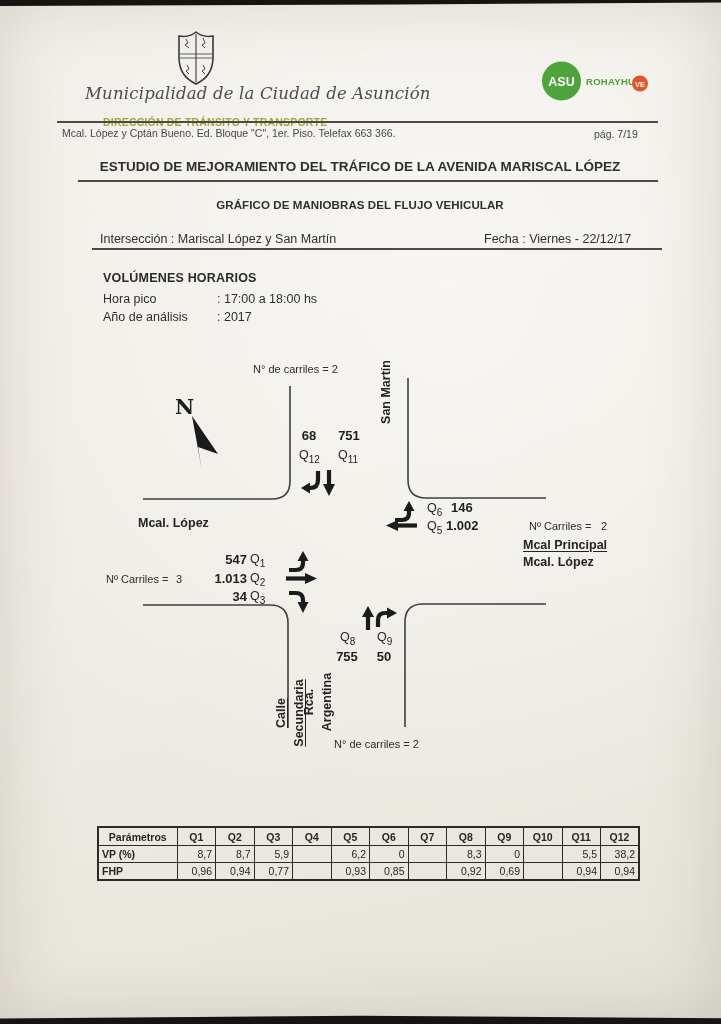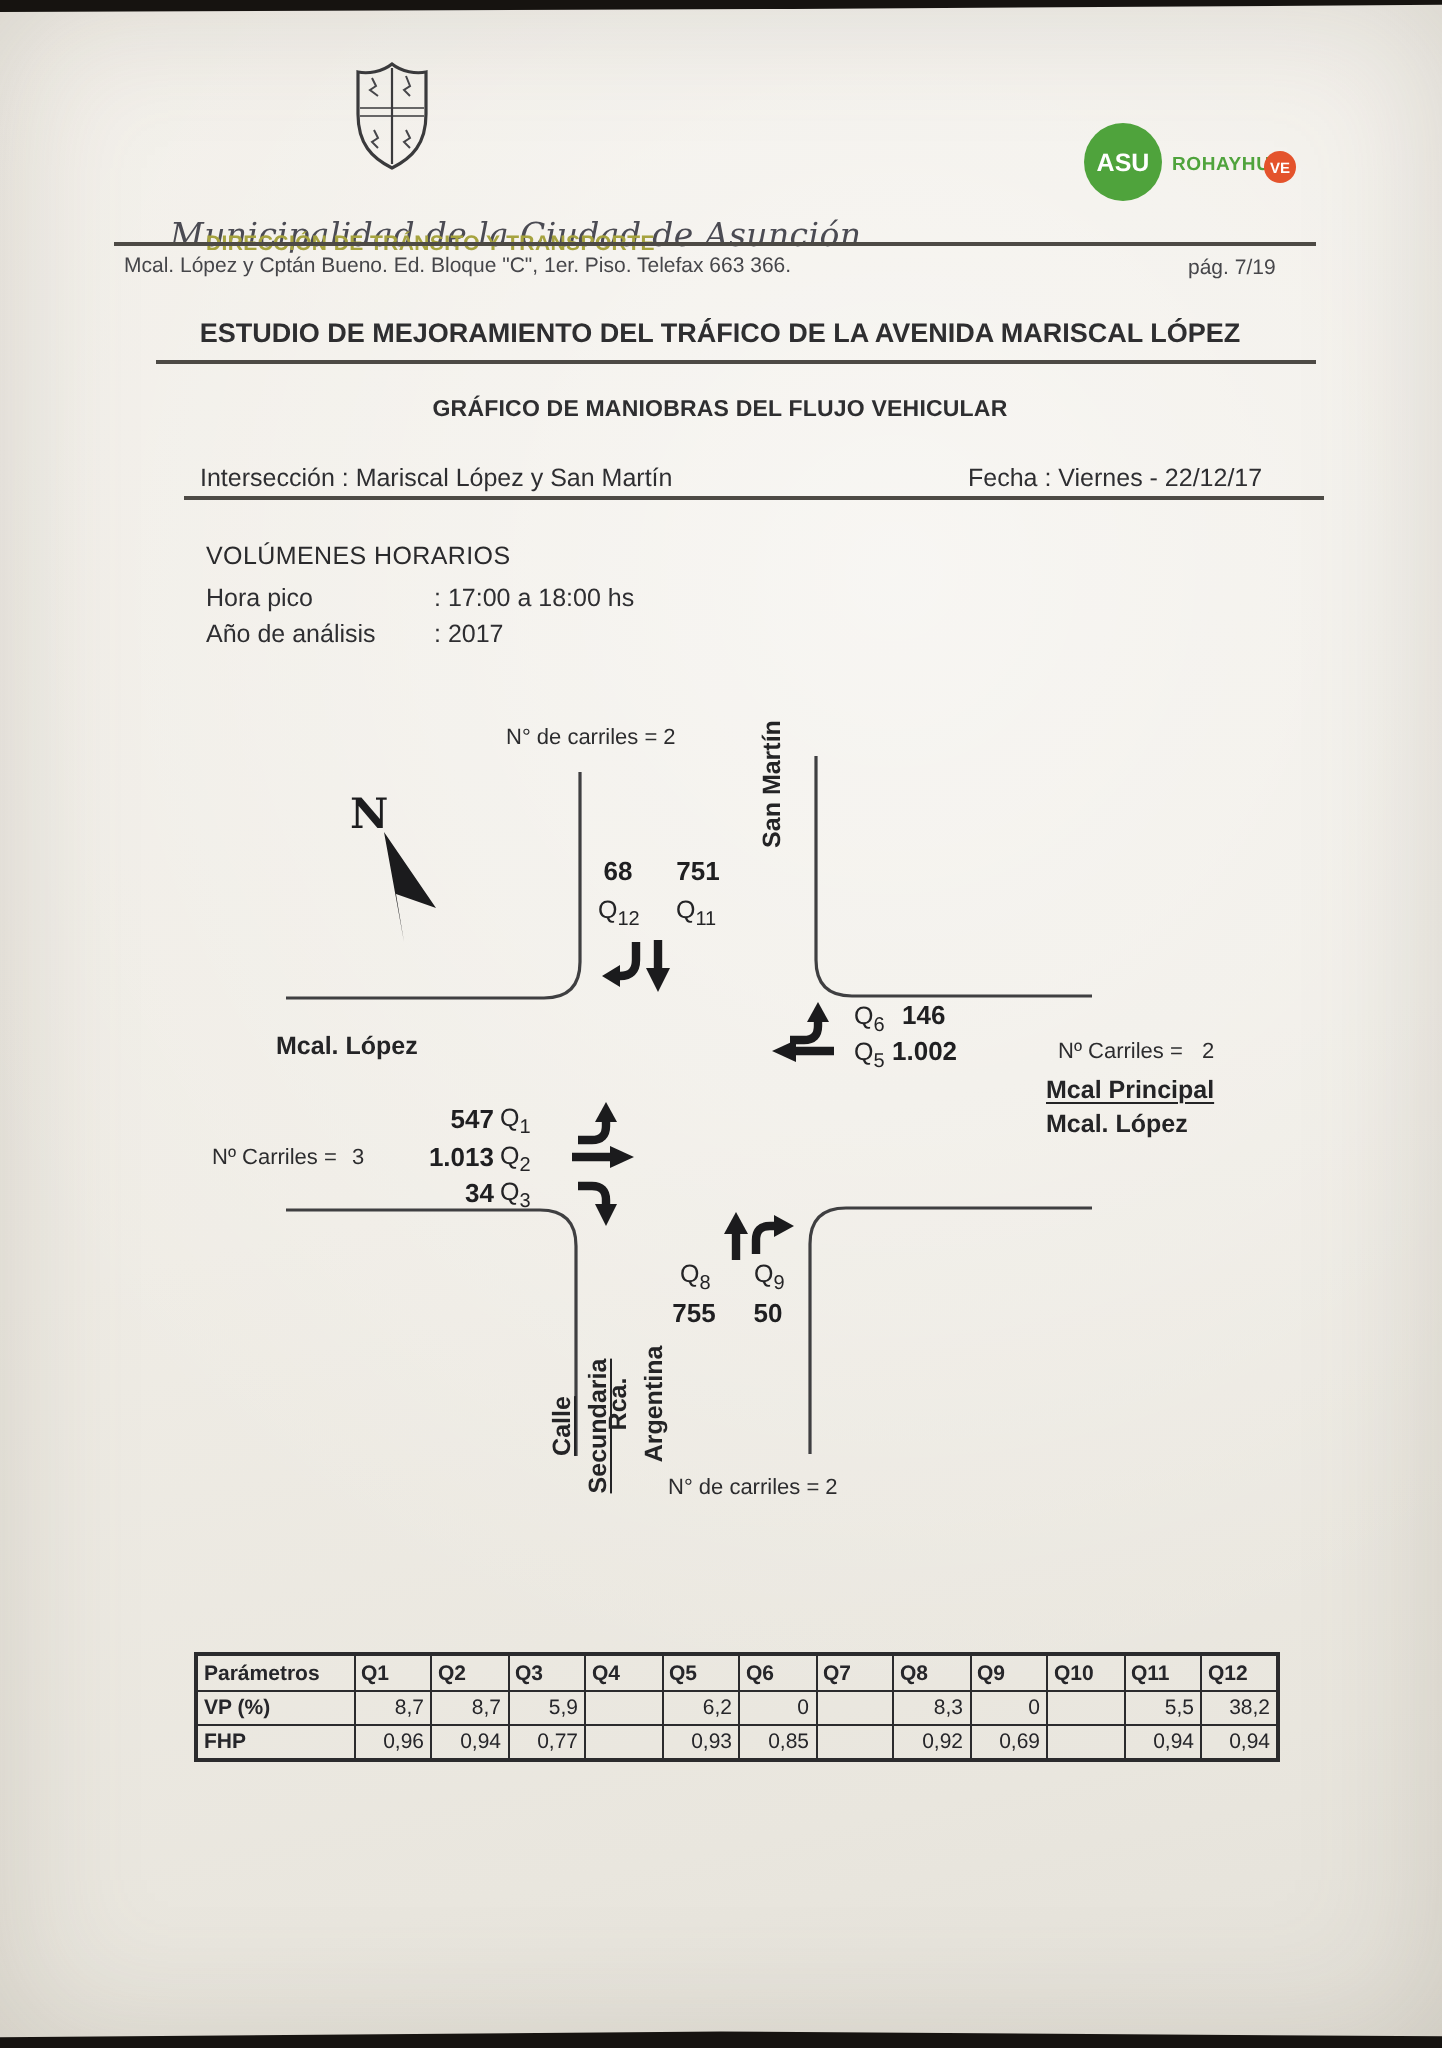--- a/index.html
+++ b/index.html
@@ -9,45 +9,45 @@
   .paper{position:absolute;inset:0;
     background:
       radial-gradient(120% 90% at 62% 28%, rgba(255,255,255,.5), rgba(255,255,255,0) 62%),
       linear-gradient(168deg,#f2efe9 0%,#efece5 55%,#e9e6de 85%,#e4e1d9 100%);
     box-shadow:inset 0 0 70px rgba(115,105,88,.22);}
   .strip{position:absolute;left:0;width:721px;background:#161310;}
   .strip.top{top:0;height:6px;clip-path:polygon(0 0,100% 0,100% 40%,55% 75%,0 100%);}
   .strip.bottom{top:1015px;height:9px;clip-path:polygon(0 40%,50% 8%,100% 35%,100% 100%,0 100%);}
   .abs{position:absolute;}
   .rule{position:absolute;background:#4d4a45;height:1.6px;}
-  .hdr-script{font-family:"DejaVu Serif",serif;font-style:italic;font-size:16.5px;color:#4b4b53;letter-spacing:.2px;margin-top:24px;}
+  .hdr-script{font-family:"DejaVu Serif",serif;font-style:italic;font-size:16.5px;color:#4b4b53;letter-spacing:.2px;}
   .hdr-gen{font-size:11px;font-weight:bold;color:#3b3b3e;letter-spacing:.1px;}
   .hdr-tra{font-size:10.5px;font-weight:bold;color:#a6a33f;letter-spacing:.2px;}
   .hdr-addr{font-size:10.5px;color:#46464a;}
   .doc-title{font-size:13.5px;font-weight:bold;color:#2e2e30;text-align:center;}
   .doc-sub{font-size:11.5px;font-weight:bold;color:#2e2e30;text-align:center;letter-spacing:.1px;}
   .meta{font-size:12.5px;color:#2e2e31;}
-  .vol-h{font-size:12.5px;font-weight:normal;color:#2a2a2c;letter-spacing:.2px;}
+  .vol-h{font-size:12.5px;font-weight:bold;color:#2a2a2c;letter-spacing:.2px;}
   .vol{font-size:12.5px;color:#2e2e31;}
   .lane{font-size:11px;color:#2c2c2e;}
   .street{font-size:12.5px;font-weight:bold;color:#242426;}
   .fv{font-size:13px;font-weight:bold;color:#1f1f21;}
   .ql{font-size:12.5px;color:#242426;}
   .ql sub{font-size:10px;}
   .rot{transform:rotate(-90deg);transform-origin:center;text-align:center;height:18px;line-height:18px;}
   .u{text-decoration:underline;text-decoration-thickness:1.4px;text-underline-offset:2px;}
   .right49{width:49px;text-align:right;}
   .northN{font-family:"DejaVu Serif",serif;font-size:21px;font-weight:bold;color:#1d1d1f;}
   svg{display:block;}
   .roads{position:absolute;inset:0;pointer-events:none;}
   table.param{position:absolute;left:97px;top:826px;width:543px;border-collapse:collapse;
     table-layout:fixed;font-size:10.5px;color:#26262a;background:transparent;
     border:2px solid #2b2b2d;}
   table.param th,table.param td{border:1px solid #2b2b2d;height:16px;padding:0 3px;overflow:hidden;white-space:nowrap;}
-  table.param th{font-weight:bold;text-align:left;height:17px;}
+  table.param th{font-weight:bold;text-align:center;height:17px;}
   table.param td.rowlabel{font-weight:bold;text-align:left;}
   table.param td.val{text-align:right;font-weight:normal;}
   table.param col.c0{width:79px;}
 </style>
 </head>
 <body>
 
 <div class="paper">
 
   <svg class="abs" style="left:176px;top:29px" width="40" height="58" viewBox="0 0 40 58">

